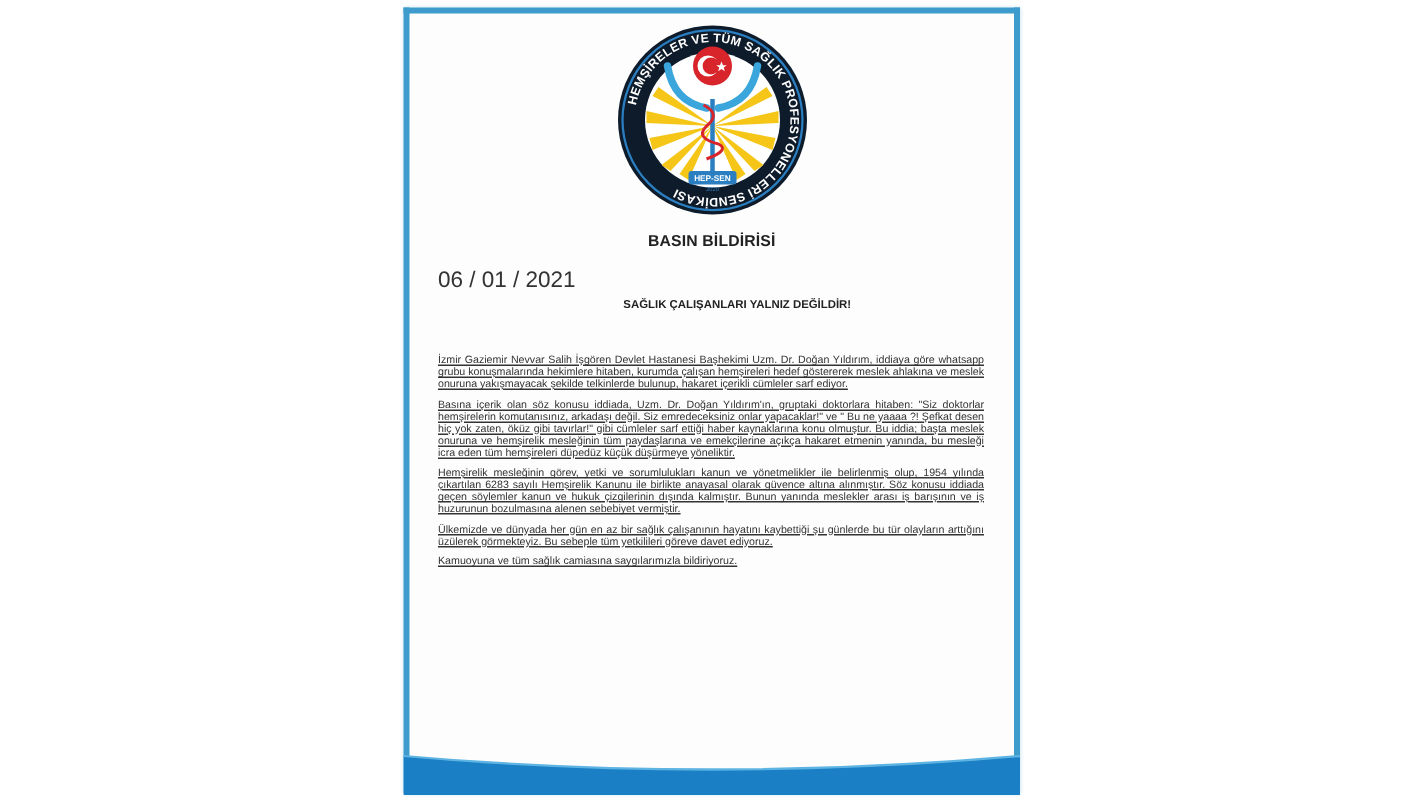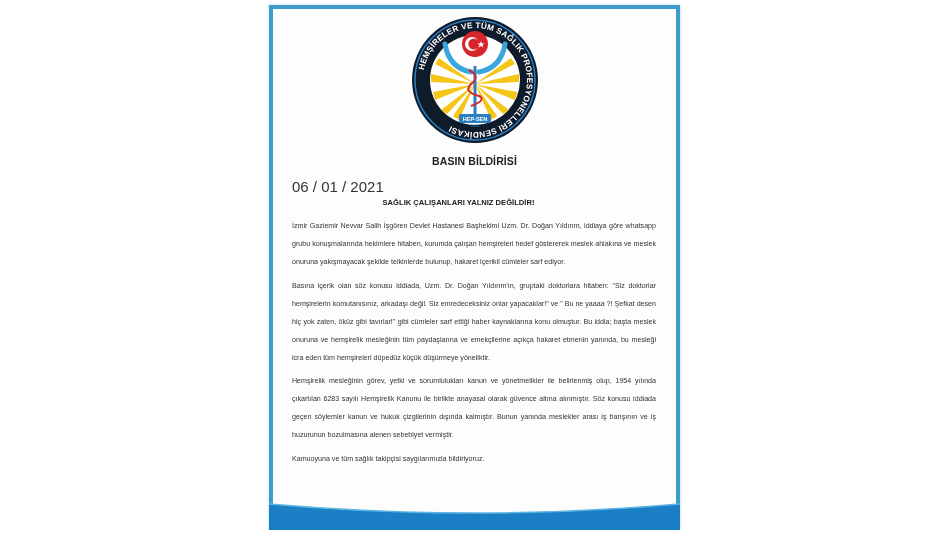--- a/index.html
+++ b/index.html
@@ -15,26 +15,26 @@
   }
   .logo { position:absolute; left:409px; top:14px; width:132px; height:132px; }
   .title {
     position:absolute; left:269px; width:411px; top:155px; text-align:center;
     font-weight:bold; font-size:10.5px; letter-spacing:0.1px; color:#222;
   }
   .date {
     position:absolute; left:292px; top:178px; font-size:15px; color:#333;
   }
   .subtitle {
-    position:absolute; left:253px; width:411px; top:198px; text-align:center;
+    position:absolute; left:286px; width:411px; top:198px; text-align:center;
     font-weight:bold; font-size:7.6px; color:#222;
   }
   .body {
-    position:absolute; left:292px; top:217px; width:364px;
-    font-size:7.1px; line-height:18px; color:#333; text-align:justify;
+    position:absolute; left:292px; top:236px; width:364px;
+    font-size:7.1px; line-height:8px; color:#333; text-align:justify;text-decoration:underline;
   }
   .body p { margin:0 0 5.5px 0; }
   .band { position:absolute; left:269px; top:500px; width:411px; height:30px; }
 </style>
 </head>
 <body>
 
 <div class="page"></div>
 
 <svg class="logo" viewBox="0 0 132 132">
@@ -75,19 +75,20 @@
 </svg>
 
 <div class="title">BASIN BİLDİRİSİ</div>
 <div class="date">06 / 01 / 2021</div>
 <div class="subtitle">SAĞLIK ÇALIŞANLARI YALNIZ DEĞİLDİR!</div>
 
 <div class="body">
   <p>İzmir Gaziemir Nevvar Salih İşgören Devlet Hastanesi Başhekimi Uzm. Dr. Doğan Yıldırım, iddiaya göre whatsapp grubu konuşmalarında hekimlere hitaben, kurumda çalışan  hemşireleri hedef göstererek meslek ahlakına ve meslek onuruna yakışmayacak şekilde telkinlerde bulunup, hakaret içerikli cümleler sarf ediyor.</p>
   <p>Basına içerik olan söz konusu iddiada, Uzm. Dr. Doğan Yıldırım'ın, gruptaki doktorlara hitaben: "Siz doktorlar hemşirelerin komutanısınız, arkadaşı değil. Siz emredeceksiniz onlar yapacaklar!" ve  " Bu ne yaaaa ?! Şefkat desen hiç yok zaten, öküz gibi tavırlar!" gibi cümleler sarf ettiği haber kaynaklarına konu olmuştur. Bu iddia; başta meslek onuruna ve hemşirelik mesleğinin tüm paydaşlarına ve emekçilerine açıkça hakaret etmenin yanında, bu mesleği icra eden tüm hemşireleri düpedüz küçük düşürmeye yöneliktir.</p>
   <p>Hemşirelik mesleğinin görev, yetki ve sorumlulukları  kanun ve yönetmelikler ile belirlenmiş olup,  1954 yılında çıkartılan 6283 sayılı Hemşirelik Kanunu ile birlikte anayasal olarak güvence altına alınmıştır. Söz konusu iddiada geçen söylemler kanun ve hukuk çizgilerinin dışında kalmıştır. Bunun yanında meslekler arası iş barışının ve iş huzurunun bozulmasına alenen sebebiyet vermiştir.</p>
-  <p>Kamuoyuna ve tüm sağlık takipçisi saygılarımızla bildiriyoruz.</p>
+  <p>Ülkemizde ve dünyada her gün en az bir sağlık çalışanının hayatını kaybettiği şu günlerde bu tür olayların arttığını üzülerek görmekteyiz. Bu sebeple tüm yetkilileri göreve davet ediyoruz.</p>
+  <p>Kamuoyuna ve tüm sağlık camiasına saygılarımızla bildiriyoruz.</p>
 </div>
 
 <svg class="band" viewBox="0 0 411 30" preserveAspectRatio="none">
   <path d="M0,4 Q 205,22 411,4 L411,30 L0,30 Z" fill="#1a7fc4"></path>
   <path d="M0,4 Q 205,22 411,4" fill="none" stroke="#5db4e3" stroke-width="1.5"></path>
 </svg>
 
 </body></html>

